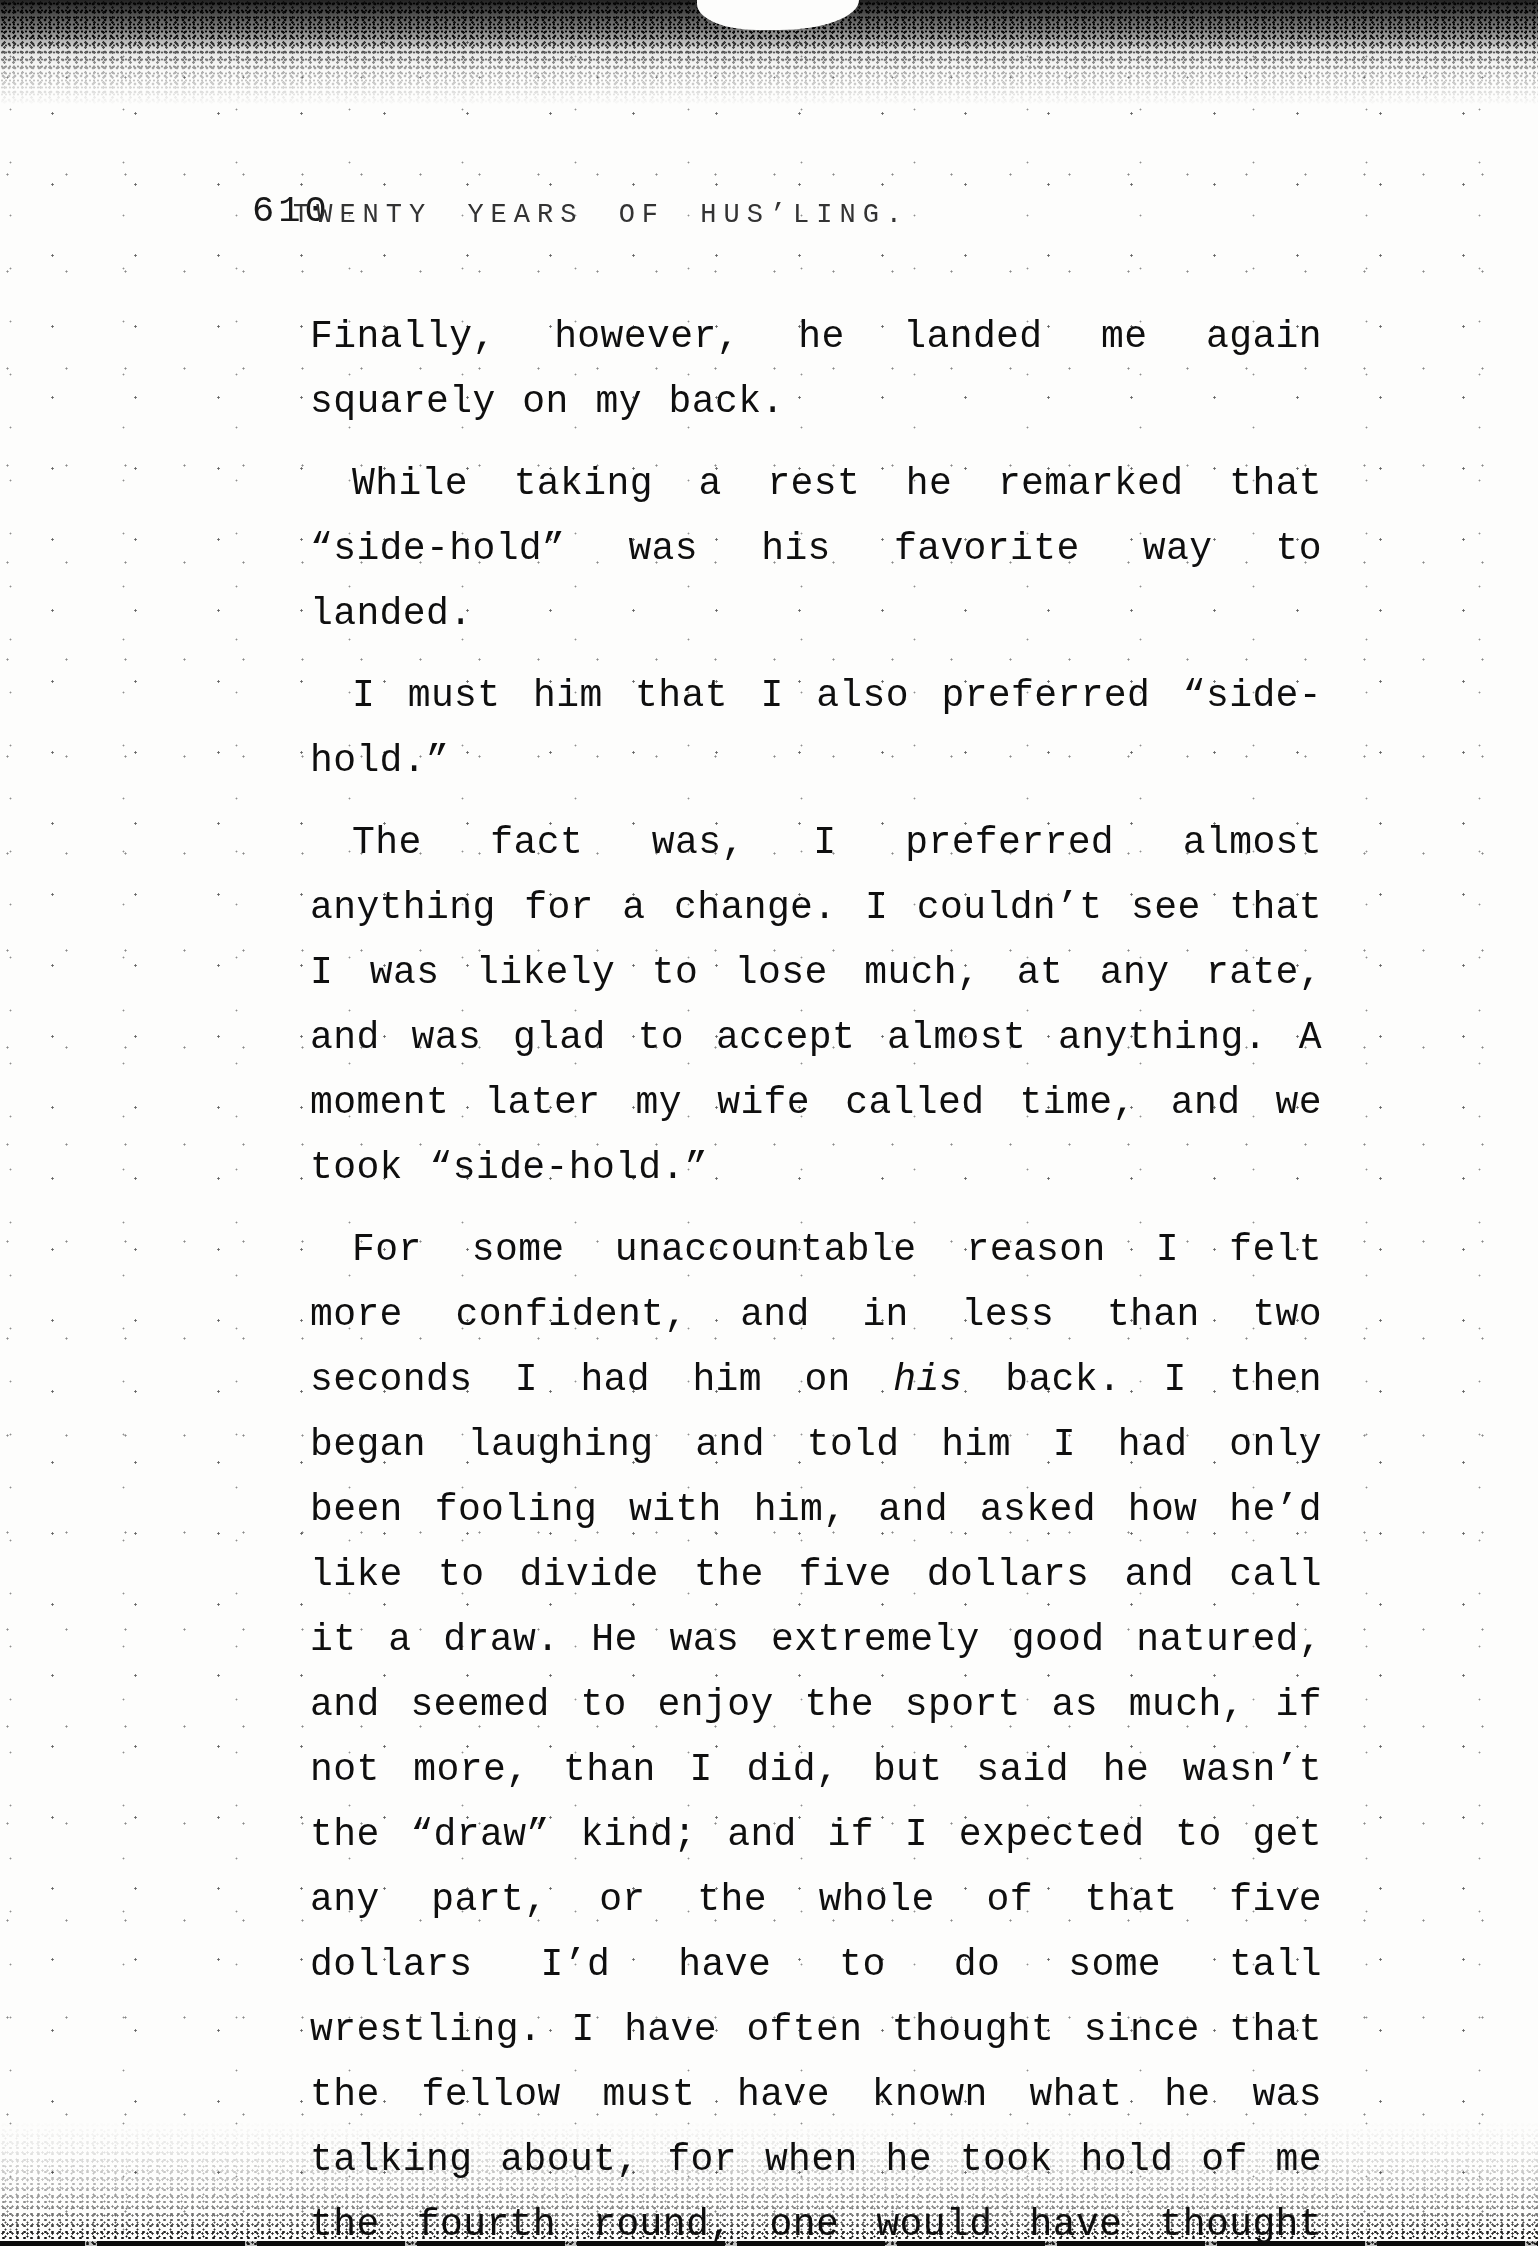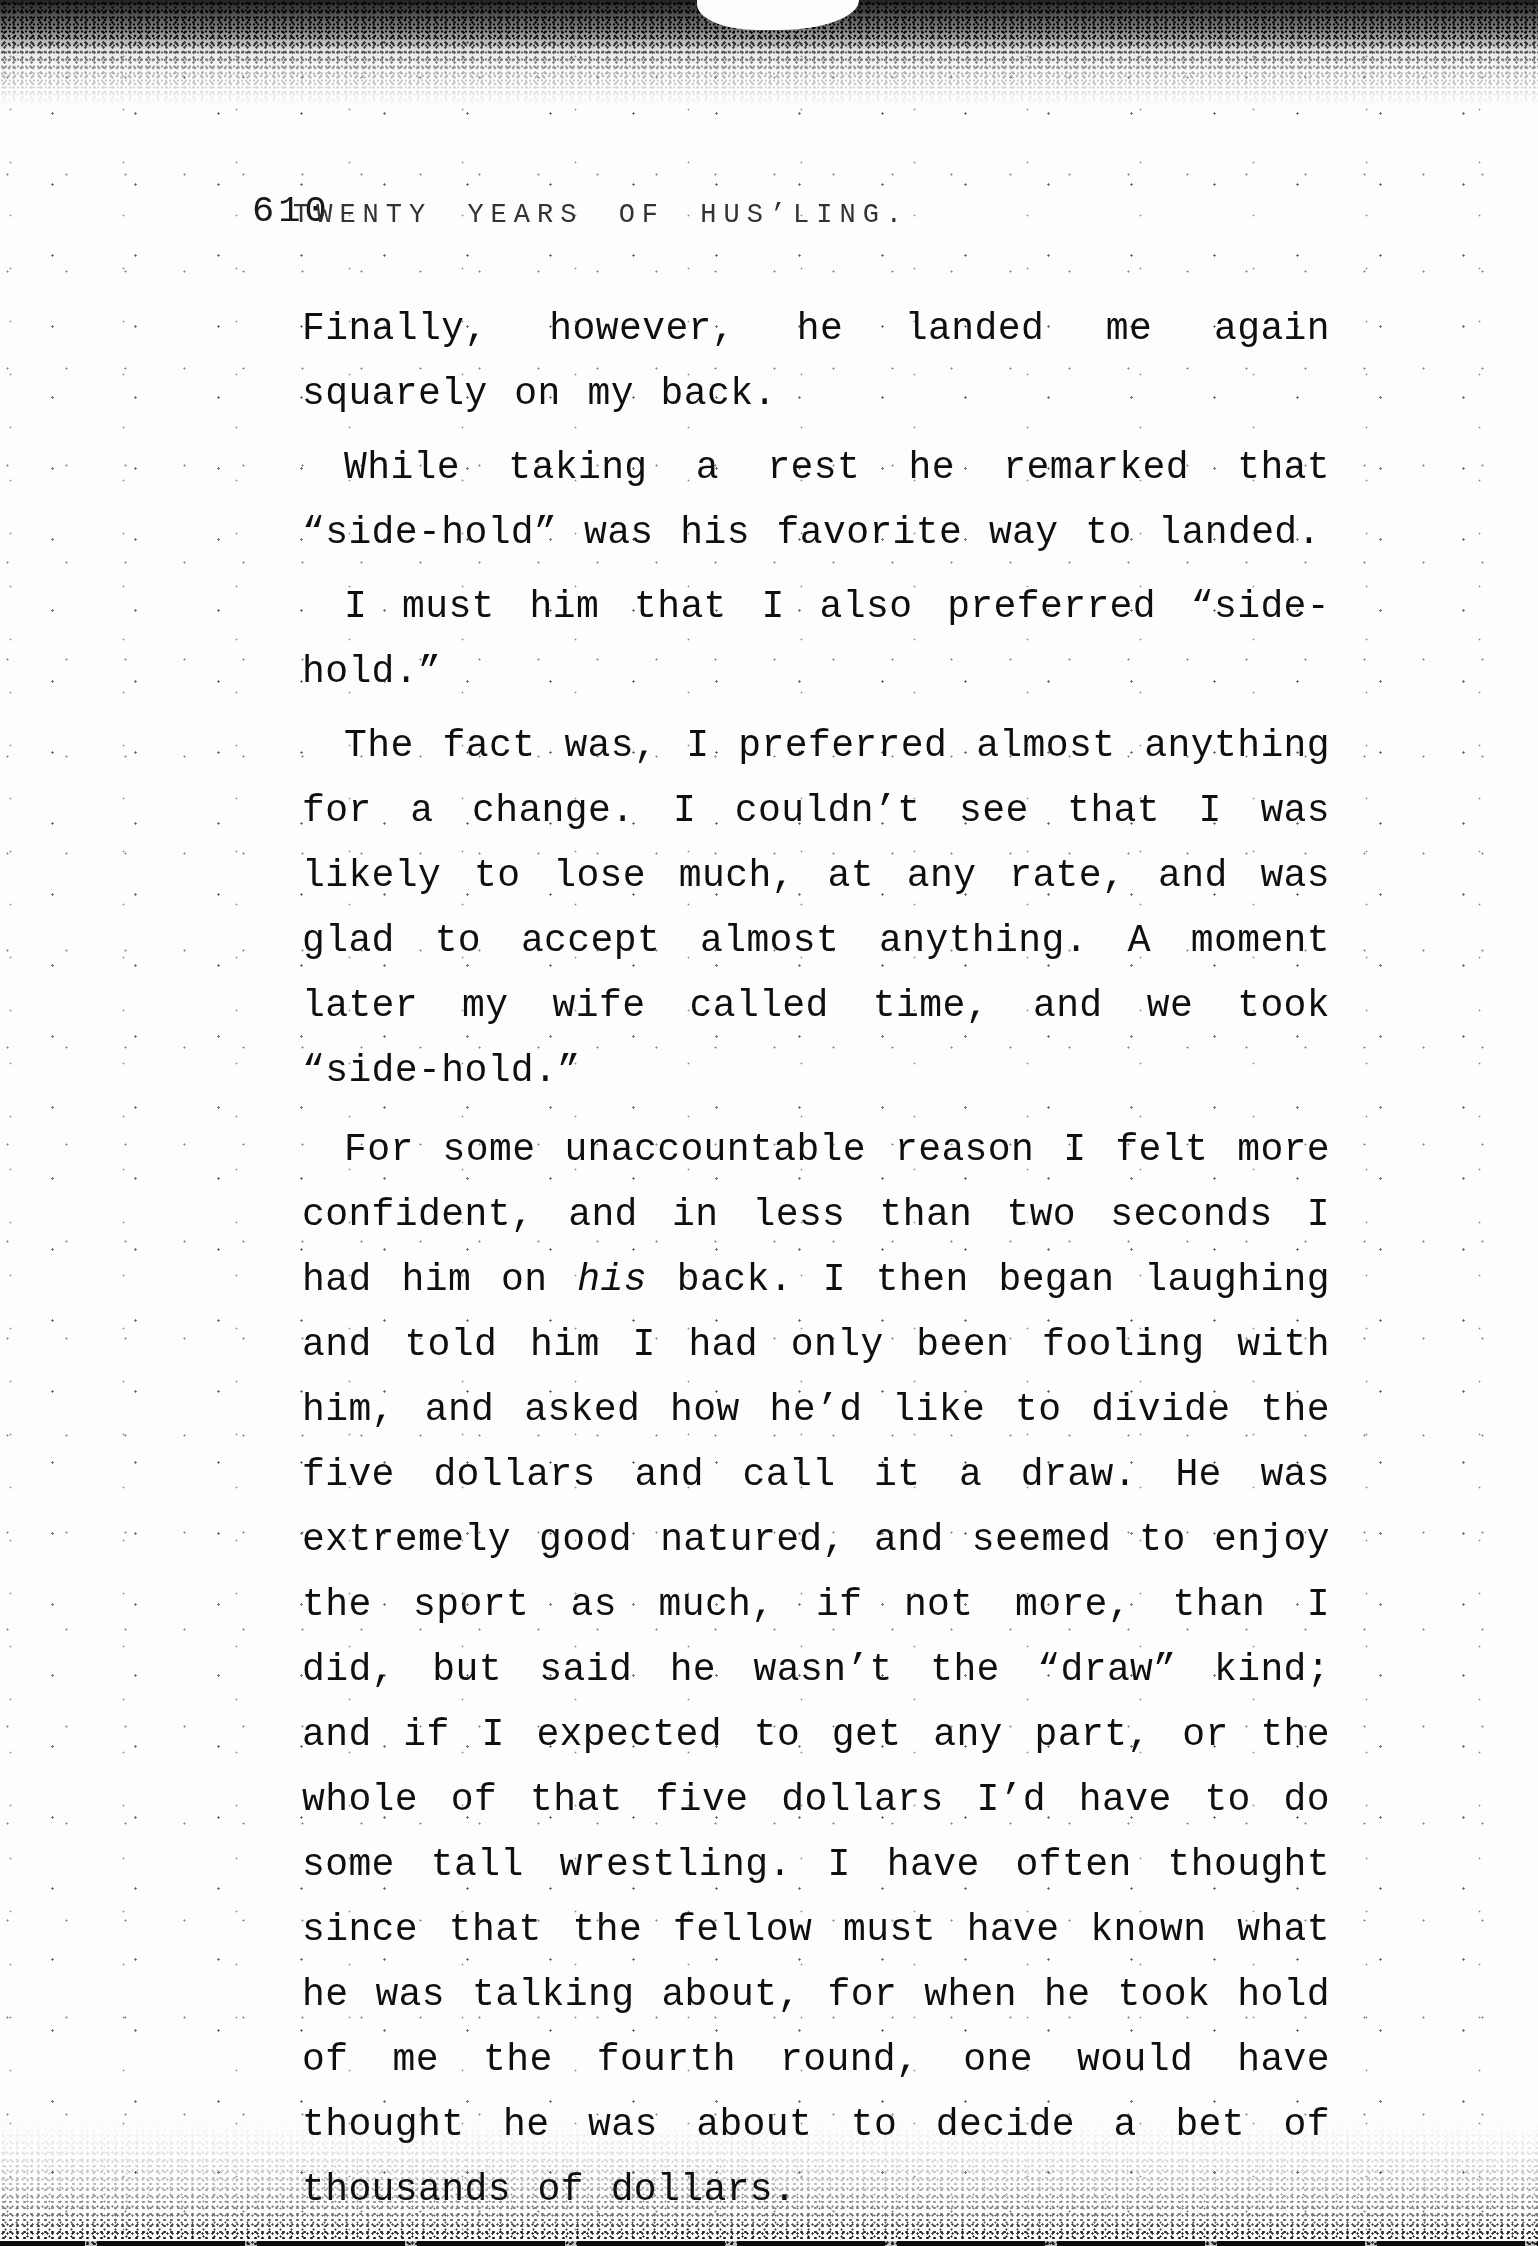--- a/index.html
+++ b/index.html
@@ -47,21 +47,21 @@
     left: 293px;
     top: 287px;
     width: 1046px;
     font-size: 38px;
     line-height: 65px;
     text-align: justify;
     letter-spacing: 0.4px;
     word-spacing: 3.5px;
     color: #1b1b1b;
   }
-  .page-body p { margin: 9px; }
+  .page-body p { margin: 17px; }
   .page-body p.indent { text-indent: 42px; }
   .page-body p.gap { margin-top: 14px; }
   .page-body em { font-style: italic; }
 
   
   .speckle {
     position: absolute;
     inset: 0;
     pointer-events: none;
     opacity: .75;

